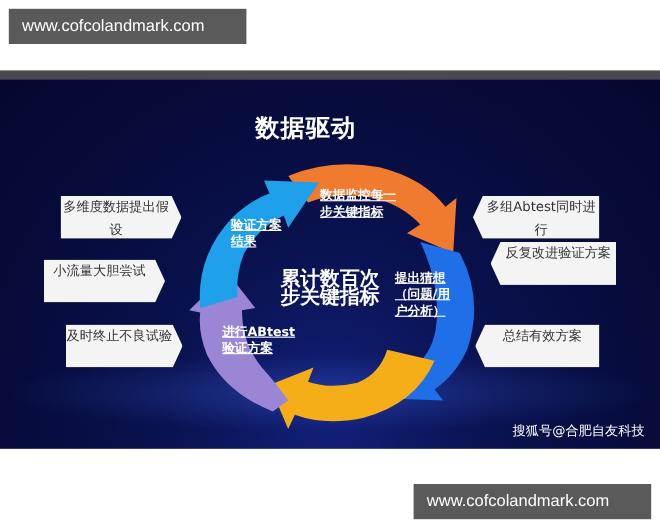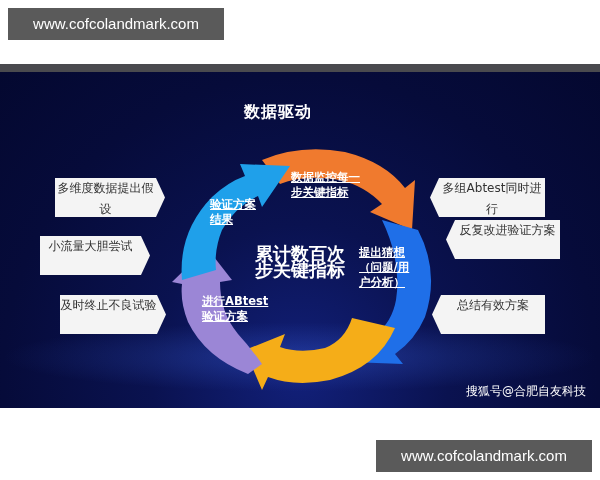--- a/index.html
+++ b/index.html
@@ -1,28 +1,28 @@
 <!DOCTYPE html>
 <html><head>
 <meta charset="utf-8">
 <style>
   html, body { margin:0; padding:0; }
   body { width:600px; height:480px; background:#ffffff; position:relative; overflow:hidden;
          font-family:"DejaVu Sans","Liberation Sans",sans-serif; }
   .watermark { position:absolute; background:#5a5a5a; color:#ffffff; font-size:15px;
-               font-family:"Liberation Sans",sans-serif; line-height:32px; padding:0 12px; box-sizing:border-box;text-align:center; }
+               font-family:"Liberation Sans",sans-serif; line-height:32px; padding:0 12px; box-sizing:border-box; }
   #wm-top { left:8px; top:8px; width:216px; height:32px; }
   #wm-bottom { left:376px; top:440px; width:216px; height:32px; }
   .topbar { position:absolute; left:0; top:64px; width:600px; height:8px; background:#4a4a4e; }
   .slide { position:absolute; left:0; top:72px; width:600px; height:336px;
            background: radial-gradient(ellipse at 50% 90%, #12207a 0%, #0a1250 35%, #060b3a 70%, #040830 100%); overflow:hidden; }
   .glow { position:absolute; left:0; top:250px; width:600px; height:70px;
           background: radial-gradient(ellipse at 50% 50%, rgba(60,100,220,0.35) 0%, rgba(20,40,140,0) 70%); }
   .title { position:absolute; left:0; top:30px; width:556px; text-align:center; color:#ffffff;
-           font-size:16px; font-weight:bold; letter-spacing:1px; }
+           font-size:22px; font-weight:bold; letter-spacing:1px; }
   .tag { position:absolute; height:39px; line-height:21px; background:#f4f4f4; color:#333;
          font-size:12px; text-align:center; }
   .tag.left { clip-path: polygon(0 0, calc(100% - 9px) 0, 100% 50%, calc(100% - 9px) 100%, 0 100%); padding-right:9px; box-sizing:border-box; }
   .tag.right { clip-path: polygon(9px 0, 100% 0, 100% 100%, 9px 100%, 0 50%); padding-left:9px; box-sizing:border-box; }
   .cycle { position:absolute; left:0; top:0; }
   .seg-label { position:absolute; color:#ffffff; font-size:11.5px; font-weight:bold; line-height:15px;text-decoration:underline; }
   .center-label { position:absolute; color:#ffffff; font-size:18px; font-weight:bold; line-height:16px; text-align:center; }
   .credit { position:absolute; right:14px; bottom:8px; color:#ffffff; font-size:12px; }
 </style>
 </head>

